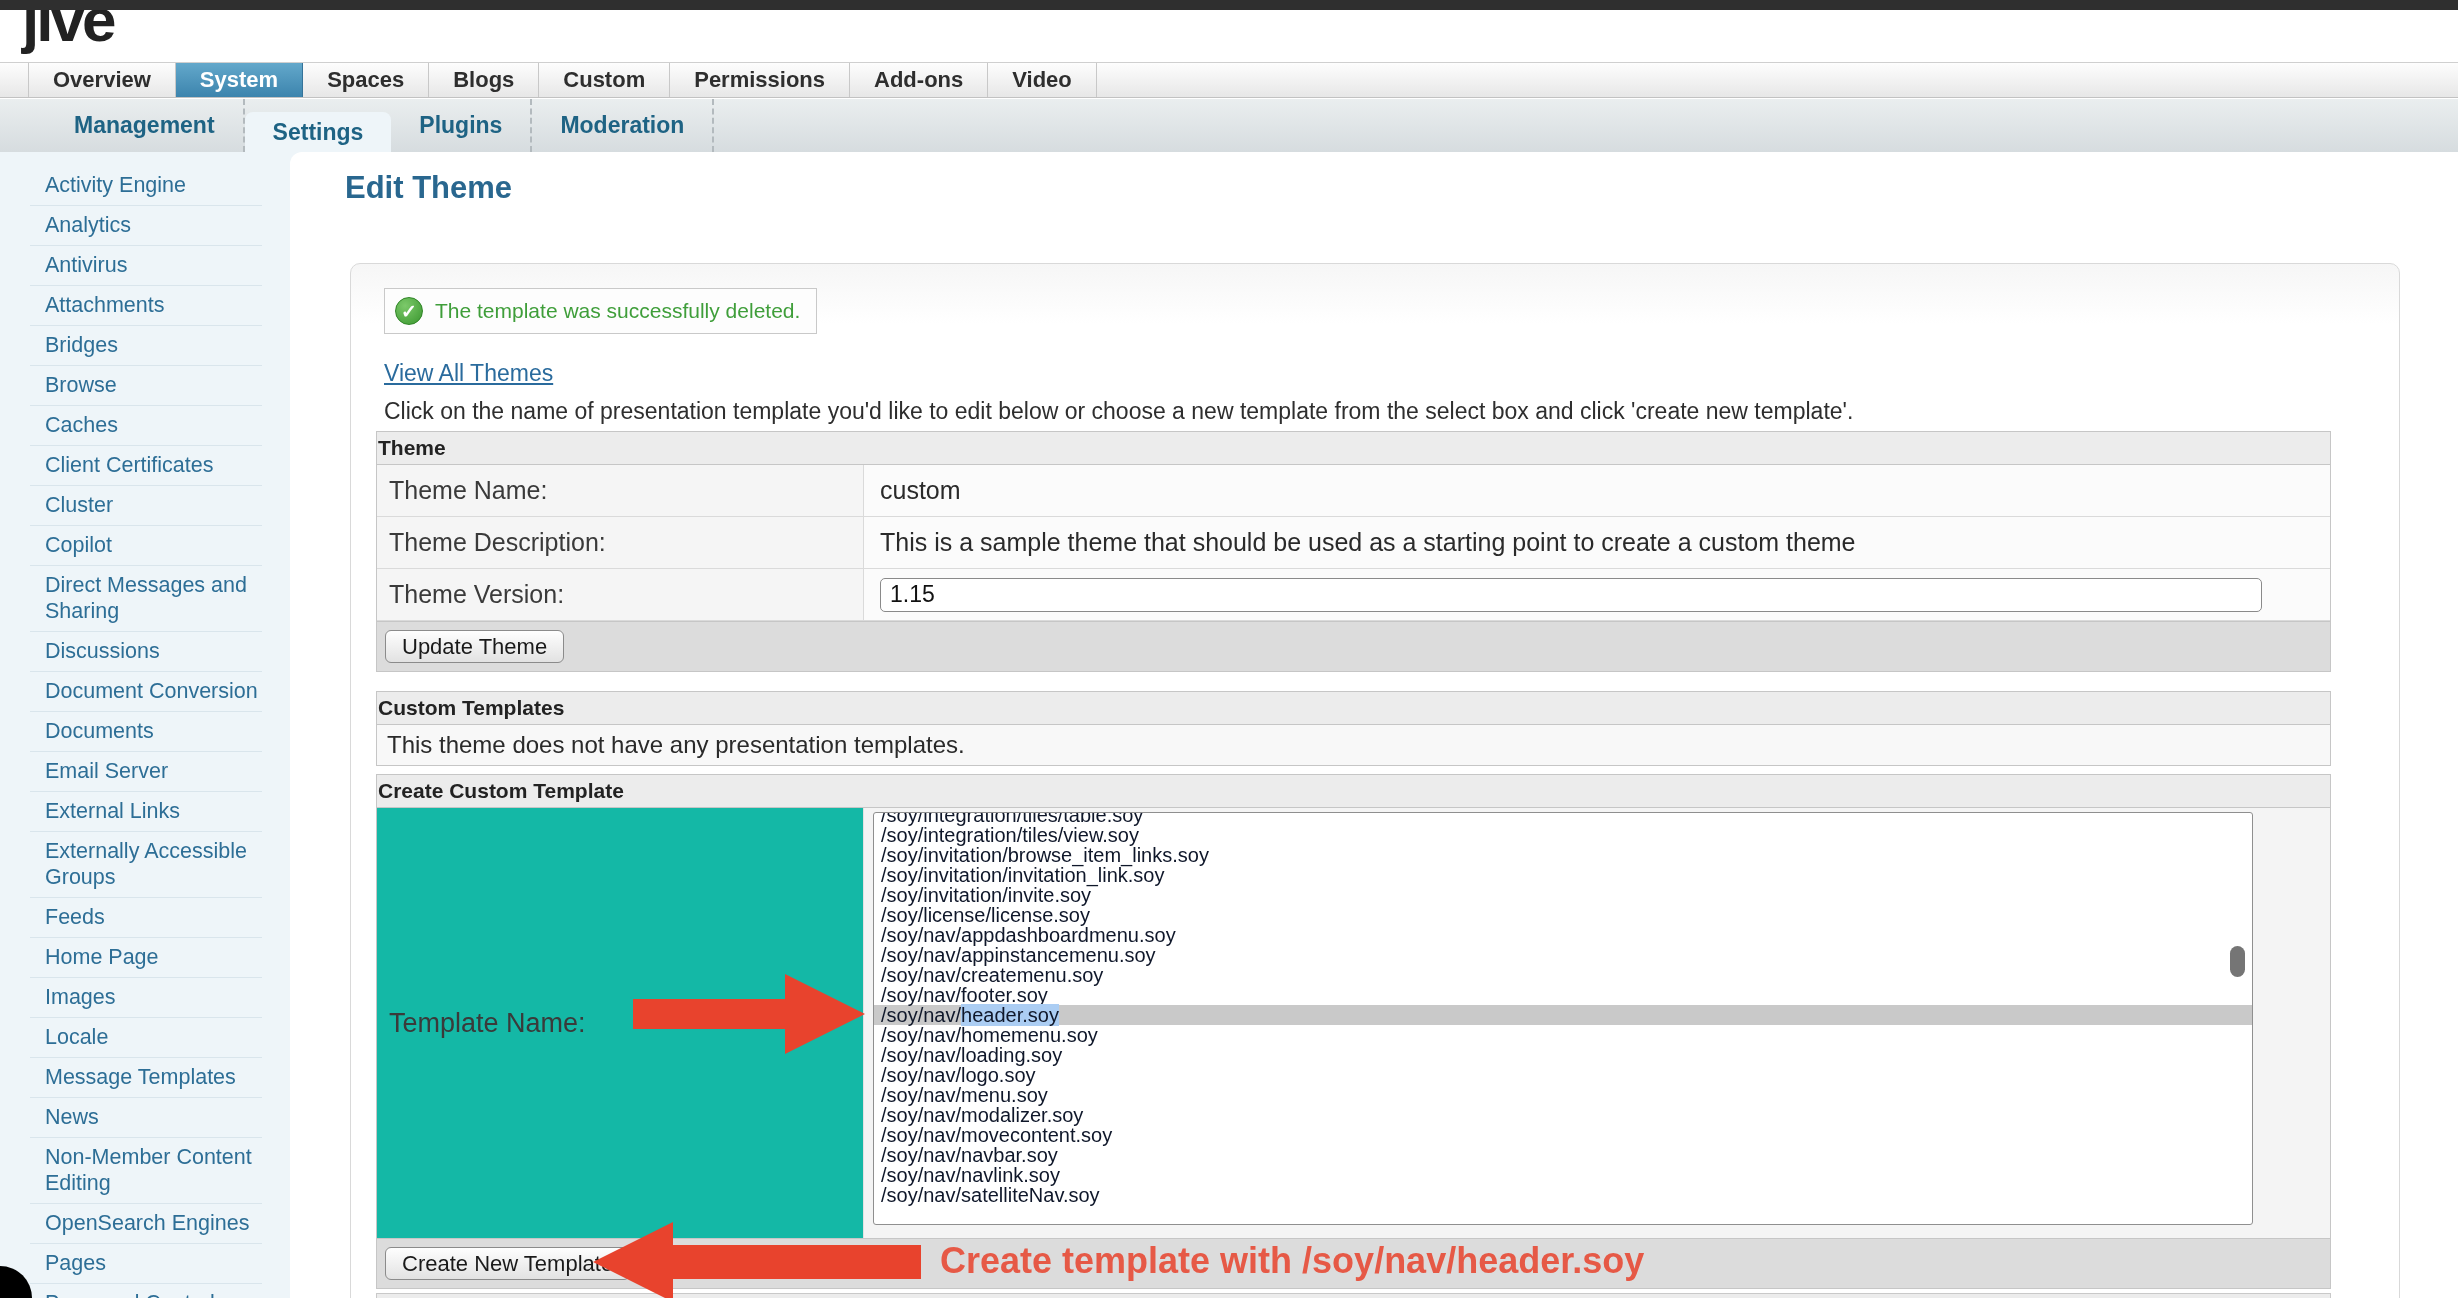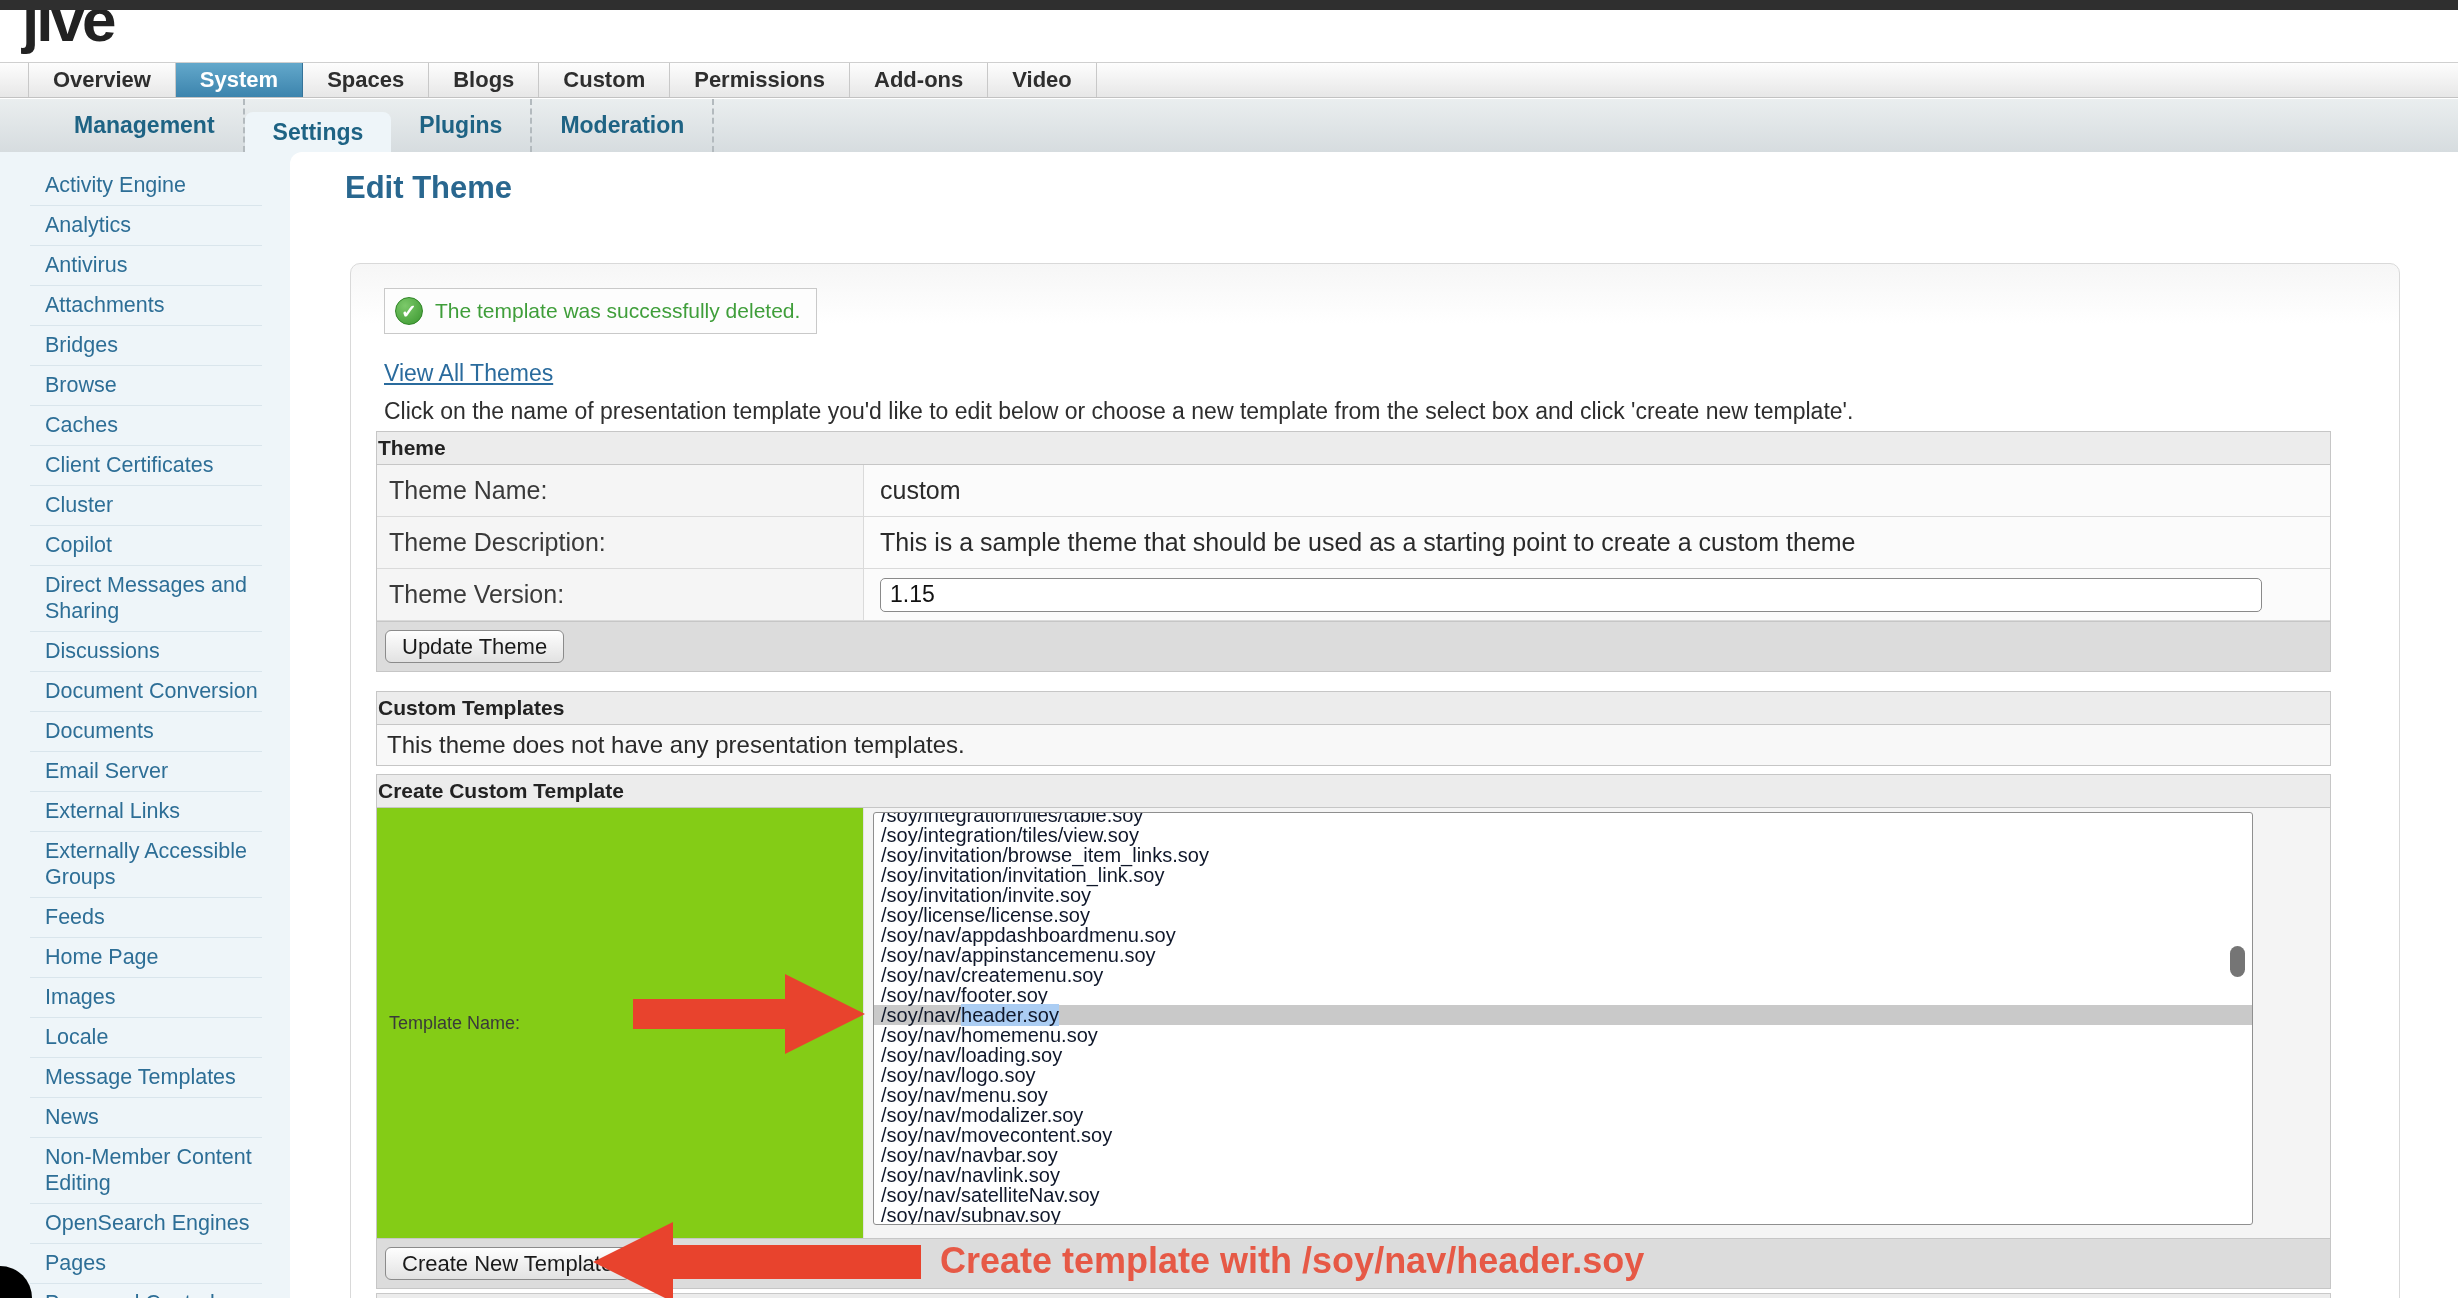--- a/index.html
+++ b/index.html
@@ -80,22 +80,22 @@
   .btn { height:33px; padding:0 16px; background:linear-gradient(#fefefe,#e2e2e2); border:1px solid #8b8b8b;
          border-radius:6px; font-size:22px; color:#1a1a1a; font-family:"Liberation Sans",sans-serif; cursor:pointer; }
 
   .custom-tbl { top:427px;text-align:right; }
   .custom-tbl .trow { height:40px; }
   .custom-tbl .tvalue-full { flex:1; background:#f8f8f8; display:flex; align-items:center; padding-left:10px;
                              font-size:24px; color:#2a2a2a; }
 
   .create-tbl { top:510px; }
   .create-row { display:flex; height:430px; }
-  .create-label { width:487px; background:#84cc16; border-right:1px solid #e2e2e2; display:flex; align-items:center;
-                  padding-left:12px; font-size:18px; color:#3a3a3a; }
+  .create-label { width:487px; background:#14b8a6; border-right:1px solid #e2e2e2; display:flex; align-items:center;
+                  padding-left:12px; font-size:27px; color:#3a3a3a; }
   .create-value { flex:1; background:#f4f4f4; position:relative; }
   .listbox { position:absolute; left:9px; top:4px; width:1380px; height:413px; background:#fff;
              border:1px solid #8f8f8f; border-radius:3px; overflow:hidden; }
   .listbox ul { list-style:none; margin-top:-8px; }
   .listbox li { height:20px; line-height:20px; font-size:20px; color:#0f172a; padding-left:7px; white-space:nowrap; cursor:default; }
   .listbox li.selected { background:#c9c9c9; }
   .listbox li .hl { background:#abcdf3; }
   .scrollthumb { position:absolute; right:7px; top:133px; width:15px; height:31px; background:#757575; border-radius:8px; }
 
   .nextbar { position:absolute; left:25px; top:1029px; width:1955px; height:40px; background:#ececec; border:1px solid #c9c9c9; }
@@ -244,21 +244,20 @@
                   <li class="selected">/soy/nav/<span class="hl">header.soy</span></li>
                   <li>/soy/nav/homemenu.soy</li>
                   <li>/soy/nav/loading.soy</li>
                   <li>/soy/nav/logo.soy</li>
                   <li>/soy/nav/menu.soy</li>
                   <li>/soy/nav/modalizer.soy</li>
                   <li>/soy/nav/movecontent.soy</li>
                   <li>/soy/nav/navbar.soy</li>
                   <li>/soy/nav/navlink.soy</li>
                   <li>/soy/nav/satelliteNav.soy</li>
-                  <li>/soy/nav/subnav.soy</li>
               </ul>
               <div class="scrollthumb"></div>
             </div>
           </div>
         </div>
         <div class="tfoot">
           <button class="btn">Create New Template</button>
         </div>
       </div>
 

